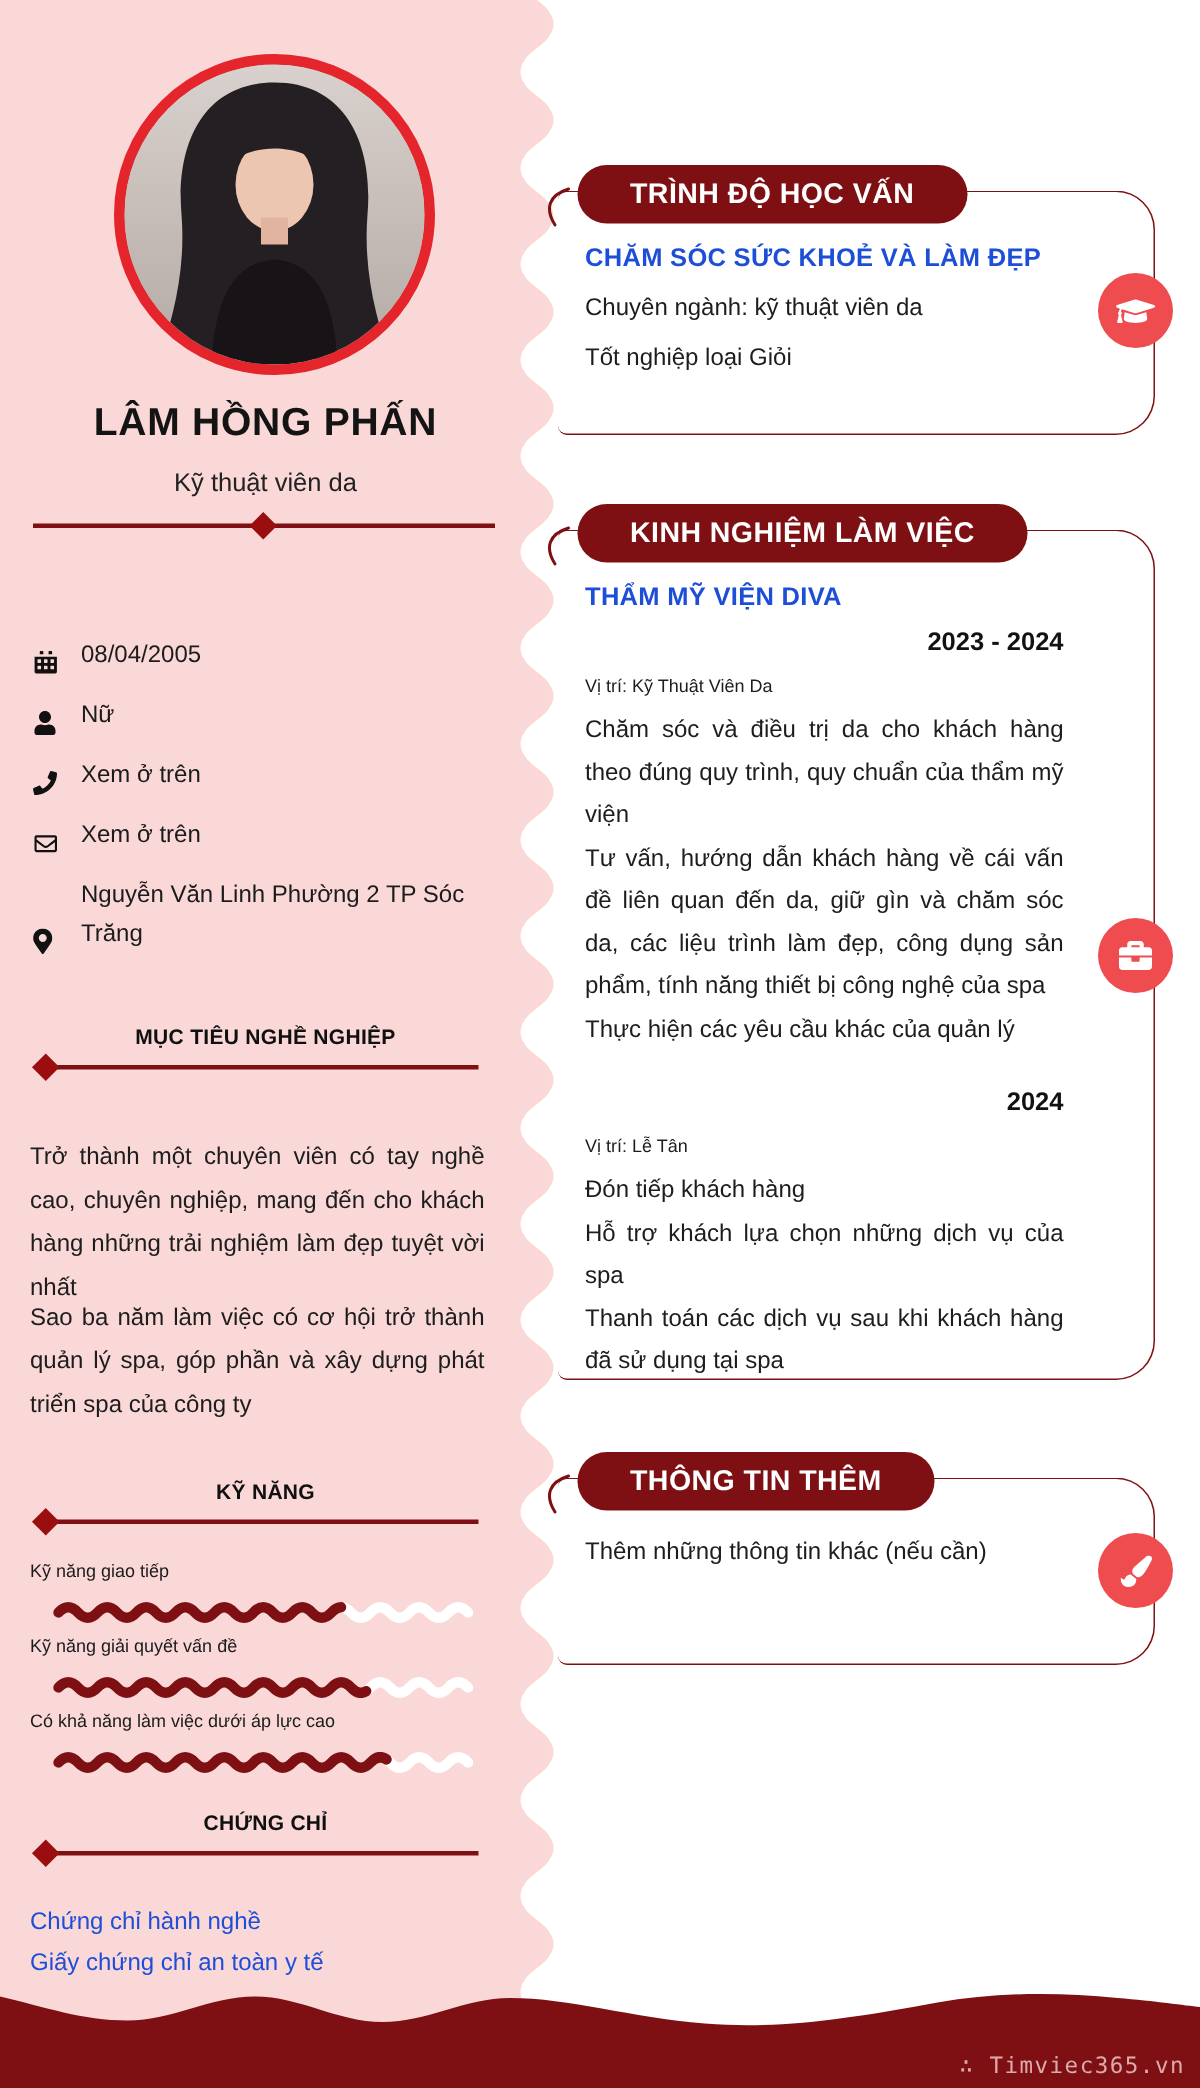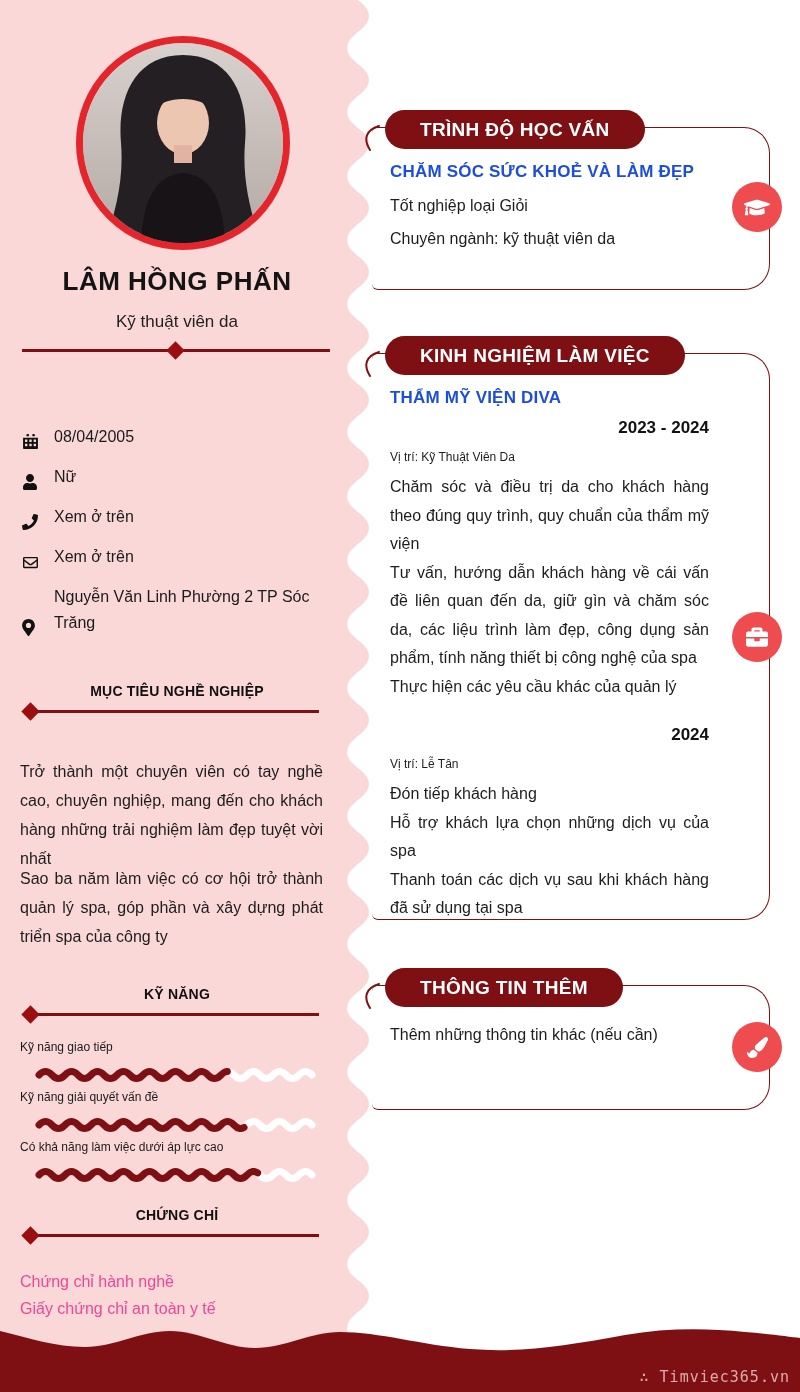--- a/index.html
+++ b/index.html
@@ -23,21 +23,21 @@
   .info-row{position:absolute;left:22px;width:310px;display:flex;gap:15px;align-items:flex-end;font-size:16px;line-height:26px;z-index:2;color:#1b1b1b;}
   .info-row .ic{flex:0 0 17px;padding-top:4px;}
   .info-row svg{display:block;}
   
   .side-sec-title{position:absolute;left:0;width:354px;text-align:center;font-size:14px;font-weight:bold;color:#101010;z-index:2;letter-spacing:.2px;}
   .side-sec-line{position:absolute;left:31px;width:288px;height:3px;background:#7e1013;z-index:2;}
   .side-sec-line .dmnd{position:absolute;left:-7px;top:-5px;width:13px;height:13px;background:#9b0e10;transform:rotate(45deg);}
   .side-par{position:absolute;left:20px;width:303px;font-size:16px;line-height:29px;text-align:justify;z-index:2;color:#1d1d1d;}
   .skill-label{position:absolute;left:20px;width:310px;font-size:12px;z-index:2;color:#1b1b1b;}
   .skill-bar{position:absolute;left:35px;z-index:2;}
-  .cert-list{position:absolute;left:20px;width:310px;font-size:16px;line-height:27px;z-index:2;color:#ec4899;}
+  .cert-list{position:absolute;left:20px;width:310px;font-size:16px;line-height:27px;z-index:2;color:#1d4ed8;}
   
   .badge{
     position:absolute;background:#7e1013;color:#fff;font-weight:bold;font-size:19px;
     line-height:39px;height:39px;padding:0 35px;border-radius:24px;z-index:4;letter-spacing:.3px;white-space:nowrap;
   }
   .card{
     position:absolute;left:372px;width:398px;z-index:2;background:#fff;
     border:1.6px solid #7e1013;border-left:none;border-radius:6px 26px 26px 6px;
     box-sizing:border-box;
   }
@@ -183,22 +183,22 @@
     <div>Giấy chứng chỉ an toàn y tế</div>
   </div>
 
   <div class="badge" style="left:385px;top:110px">TRÌNH ĐỘ HỌC VẤN</div>
   <div class="card" style="top:127px;height:163px">
     <svg class="curl" width="20" height="28" viewBox="0 0 20 28">
       <path d="M19 2 C 6 6 3 15 10 26" fill="none" stroke="#7e1013" stroke-width="2" stroke-linecap="round"></path>
     </svg>
     <div class="card-body">
       <div class="card-title">CHĂM SÓC SỨC KHOẺ VÀ LÀM ĐẸP</div>
+      <div class="card-line">Chuyên ngành: kỹ thuật viên da</div>
       <div class="card-line">Tốt nghiệp loại Giỏi</div>
-      <div class="card-line">Chuyên ngành: kỹ thuật viên da</div>
     </div>
   </div>
   <div class="icon-circle" style="top:182px">
     <svg width="26" height="21" viewBox="0 0 640 512">
         <path fill="#fff" d="M622.34 153.2L343.4 67.5c-15.2-4.67-31.6-4.67-46.79 0L17.66 153.2c-23.54 7.23-23.54 38.36 0 45.59l48.63 14.94c-10.67 13.19-17.23 29.28-17.88 46.9C38.78 266.15 32 276.11 32 288c0 10.78 5.68 19.85 13.86 25.65L20.33 428.53C18.11 438.52 25.71 448 35.94 448h56.11c10.24 0 17.84-9.48 15.62-19.47L82.14 313.65C90.32 307.85 96 298.78 96 288c0-11.57-6.47-21.25-15.66-26.87.76-15.02 8.44-28.3 20.69-36.72L296.6 284.5c9.06 2.78 26.44 6.25 46.79 0l278.95-85.7c23.55-7.24 23.55-38.36 0-45.6zM352.79 315.09c-28.53 8.76-52.84 3.92-65.59 0l-145.02-44.55L128 384c0 35.35 85.96 64 192 64s192-28.65 192-64l-14.18-113.47-145.03 44.56z"></path>
       </svg>
   </div>
 
   <div class="badge" style="left:385px;top:336px">KINH NGHIỆM LÀM VIỆC</div>
   <div class="card" style="top:353px;height:567px">

